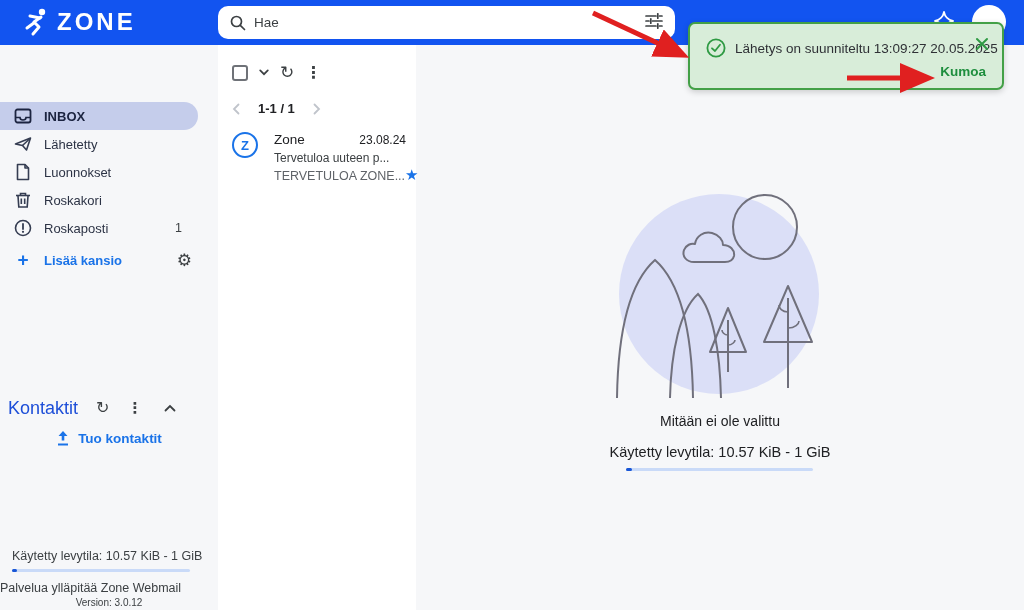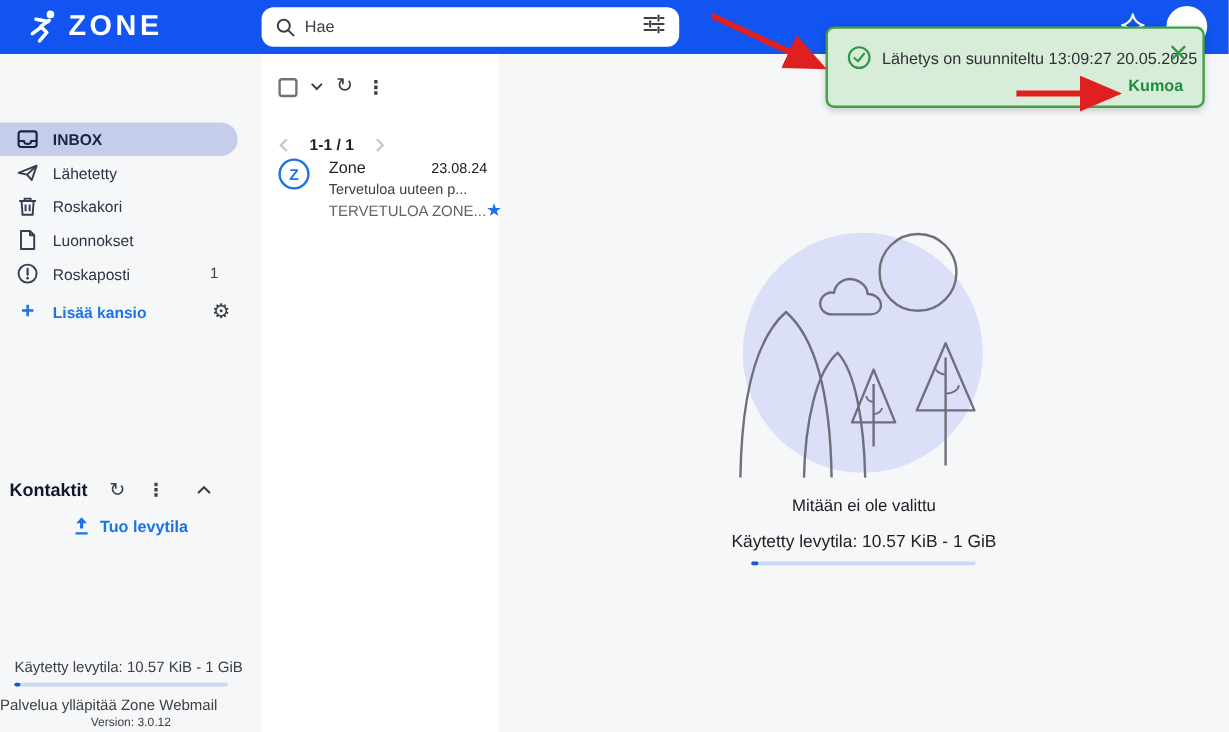--- a/index.html
+++ b/index.html
@@ -4,62 +4,62 @@
 <style>
   * { margin:0; padding:0; box-sizing:border-box; }
   html,body { width:1024px; height:610px; }
   body { font-family:"Liberation Sans", sans-serif; background:#f6f7f9; overflow:hidden; }
   #app { position:relative; width:1024px; height:610px; background:#f6f7f9; }
 
   
   .topbar { position:absolute; left:0; top:0; width:1024px; height:45px; background:#1254f0; z-index:5; }
   .brand { position:absolute; left:24px; top:7px; display:flex; align-items:center; gap:6px; color:#fff; }
   .brand-text { font-size:24px; font-weight:bold; letter-spacing:3px; color:#fff; }
-  .searchbar { position:absolute; left:218px; top:6px; width:348px; height:33px; background:#fff; border-radius:10px; display:flex; align-items:center; padding:0 12px; gap:8px; }
+  .searchbar { position:absolute; left:218px; top:6px; width:457px; height:33px; background:#fff; border-radius:10px; display:flex; align-items:center; padding:0 12px; gap:8px; }
   .searchbar input { flex:1; border:none; outline:none; font-size:13.5px; color:#333; background:transparent; font-family:"Liberation Sans", sans-serif; }
   .searchbar input::placeholder { color:#3c4043; opacity:1; }
   .tune-icon { margin-left:auto; flex:0 0 auto; }
   .topbar-sparkle { position:absolute; left:933px; top:10px; z-index:6; }
   .avatar { position:absolute; left:972px; top:5px; width:34px; height:34px; border-radius:50%; background:#fff; z-index:6; }
 
   
   .sidebar { position:absolute; left:0; top:45px; width:218px; height:565px; background:#f6f7f9; }
   .compose-btn { position:absolute; left:12px; top:15px; width:176px; height:30px; background:#1254f0; color:#fff; border:none; border-radius:7px; font-size:13.5px; font-weight:bold; display:flex; align-items:center; justify-content:center; gap:9px; cursor:pointer; font-family:"Liberation Sans", sans-serif; }
   .nav { position:absolute; left:0; top:57px; width:218px; }
   .nav-item { position:relative; height:28px; display:flex; align-items:center; padding-left:14px; gap:12px; color:#2c3345; font-size:13px; cursor:pointer; }
   .nav-item .nicon { width:18px; height:18px; display:flex; align-items:center; justify-content:center; color:#353d52; }
   .nav-item.selected { background:#c5cdeb; width:198px; border-radius:0 14px 14px 0; font-weight:bold; color:#1c2440; }
   .nav-item .count { position:absolute; right:36px; font-size:12.5px; color:#3c4043; }
   .nav-item.add-folder { color:#1a73e8; font-weight:bold; margin-top:4px; }
   .nav-item.add-folder .nicon { color:#1a73e8; font-size:19px; font-weight:bold; }
   .folder-gear { position:absolute; right:26px; top:50%; transform:translateY(-50%); font-size:17px; color:#3c4043; cursor:pointer; font-family:"DejaVu Sans", sans-serif; }
 
   .contacts-header { position:absolute; left:8px; top:352px; width:202px; height:22px; display:flex; align-items:center; }
-  .contacts-title { font-size:15px; font-weight:bold; color:#0f172a; }
+  .contacts-title { font-size:18px; font-weight:normal; color:#1d4ed8; }
   .contacts-refresh { margin-left:18px; font-size:16px; color:#3c4043; font-family:"DejaVu Sans", sans-serif; cursor:pointer; line-height:1; }
   .contacts-more { margin-left:18px; font-size:15px; font-weight:bold; color:#3c4043; font-family:"DejaVu Sans", sans-serif; cursor:pointer; line-height:1; }
   .contacts-collapse { margin-left:auto; margin-right:34px; cursor:pointer; color:#3c4043; display:flex; }
   .import-contacts { position:absolute; left:0; top:385px; width:218px; display:flex; align-items:center; justify-content:center; gap:8px; color:#1a73e8; font-weight:bold; font-size:13.5px; cursor:pointer; }
 
   .sidebar-quota { position:absolute; left:12px; top:504px; font-size:12.5px; color:#3c4043; }
   .sidebar-progress { position:absolute; left:12px; top:524px; width:178px; height:3px; background:#c9daf8; border-radius:2px; }
   .sidebar-progress .fill { width:5px; height:3px; background:#1856d6; border-radius:2px; }
   .service-1 { position:absolute; left:0; top:536px; width:218px; text-align:left; font-size:12.5px; color:#3c4043; }
   .service-2 { position:absolute; left:0; top:552px; width:218px; text-align:center; font-size:10px; color:#3c4043; }
 
   
   .maillist { position:absolute; left:218px; top:45px; width:198px; height:565px; background:#fff; }
   .list-toolbar { position:absolute; left:14px; top:19px; display:flex; align-items:center; gap:11px; }
   .checkbox { width:16px; height:16px; border:2px solid #6f7278; border-radius:3px; background:#fff; cursor:pointer; }
   .tb-icon { color:#3c4043; cursor:pointer; display:flex; align-items:center; }
   .tb-refresh { font-family:"DejaVu Sans", sans-serif; font-size:17px; line-height:1; }
   .tb-more { font-family:"DejaVu Sans", sans-serif; font-size:16px; font-weight:bold; line-height:1; }
   .pagination { position:absolute; left:10px; top:52px; width:130px; display:flex; align-items:center; }
   .page-chevron { color:#c0c4cb; cursor:pointer; display:flex; padding:0 4px; }
-  .page-label { font-size:13px; font-weight:bold; color:#202124; margin:16px 14px; }
+  .page-label { font-size:13px; font-weight:bold; color:#202124; margin:4px 14px; }
   .email-item { position:absolute; left:8px; top:83px; width:182px; height:58px; cursor:pointer; }
   .email-avatar { position:absolute; left:6px; top:4px; width:26px; height:26px; border:2px solid #1a73e8; border-radius:50%; color:#1a73e8; font-size:13px; font-weight:bold; display:flex; align-items:center; justify-content:center; background:#fff; }
   .email-line1 { position:absolute; left:48px; top:4px; right:2px; display:flex; justify-content:space-between; align-items:baseline; }
   .email-sender { font-size:13.5px; color:#202124; }
   .email-date { font-size:12px; color:#202124; }
   .email-subject { position:absolute; left:48px; top:23px; font-size:12px; color:#3c4043; white-space:nowrap; }
   .email-line3 { position:absolute; left:48px; top:40px; right:2px; display:flex; justify-content:space-between; align-items:center; }
   .email-preview { font-size:12.5px; color:#5f6368; white-space:nowrap; }
   .email-star { color:#1a73e8; font-size:15px; line-height:1; font-family:"DejaVu Sans", sans-serif; cursor:pointer; }
 
@@ -144,38 +144,38 @@
         <span class="nicon">
           <svg width="18" height="18" viewBox="0 0 18 18" fill="none" stroke="#353d52" stroke-width="1.6" stroke-linejoin="round">
             <path d="M1.5 9 L16.5 3 L12.5 15 L8.5 10.5 Z"></path>
             <path d="M8.5 10.5 L16 3.5"></path>
           </svg>
         </span>
         <span>Lähetetty</span>
       </div>
       <div class="nav-item">
         <span class="nicon">
+          <svg width="18" height="18" viewBox="0 0 18 18" fill="none" stroke="#353d52" stroke-width="1.6" stroke-linejoin="round">
+            <path d="M3.5 1.5 H11 L14.5 5 V16.5 H3.5 Z"></path>
+            <path d="M11 1.5 V5 H14.5"></path>
+          </svg>
+        </span>
+        <span>Luonnokset</span>
+      </div>
+      <div class="nav-item">
+        <span class="nicon">
           <svg width="18" height="18" viewBox="0 0 18 18" fill="none" stroke="#353d52" stroke-width="1.6">
             <path d="M4 5 L4.8 16 H13.2 L14 5"></path>
             <line x1="2" y1="4.5" x2="16" y2="4.5"></line>
             <path d="M6.5 4.5 V2.5 H11.5 V4.5"></path>
             <line x1="7.3" y1="7.5" x2="7.3" y2="13"></line>
             <line x1="10.7" y1="7.5" x2="10.7" y2="13"></line>
           </svg>
         </span>
         <span>Roskakori</span>
-      </div>
-      <div class="nav-item">
-        <span class="nicon">
-          <svg width="18" height="18" viewBox="0 0 18 18" fill="none" stroke="#353d52" stroke-width="1.6" stroke-linejoin="round">
-            <path d="M3.5 1.5 H11 L14.5 5 V16.5 H3.5 Z"></path>
-            <path d="M11 1.5 V5 H14.5"></path>
-          </svg>
-        </span>
-        <span>Luonnokset</span>
       </div>
       <div class="nav-item">
         <span class="nicon">
           <svg width="18" height="18" viewBox="0 0 18 18" fill="none">
             <circle cx="9" cy="9" r="7.5" stroke="#353d52" stroke-width="1.6"></circle>
             <line x1="9" y1="5" x2="9" y2="10" stroke="#353d52" stroke-width="1.8" stroke-linecap="round"></line>
             <circle cx="9" cy="12.8" r="1.1" fill="#353d52"></circle>
           </svg>
         </span>
         <span>Roskaposti</span>
@@ -198,21 +198,21 @@
         </svg>
       </span>
     </div>
     <div class="import-contacts">
       <span style="display:flex;">
         <svg width="14" height="16" viewBox="0 0 14 16" fill="none">
           <path d="M7 1 L11.5 6 H8.3 V10.5 H5.7 V6 H2.5 Z" fill="#1a73e8"></path>
           <line x1="2" y1="14.5" x2="12" y2="14.5" stroke="#1a73e8" stroke-width="2"></line>
         </svg>
       </span>
-      <span>Tuo levytila</span>
+      <span>Tuo kontaktit</span>
     </div>
 
     <div class="sidebar-quota">Käytetty levytila: 10.57 KiB - 1 GiB</div>
     <div class="sidebar-progress">
         <div class="fill"></div>
       </div>
     <div class="service-1">Palvelua ylläpitää Zone Webmail</div>
     <div class="service-2">Version: 3.0.12</div>
 
   </div>

